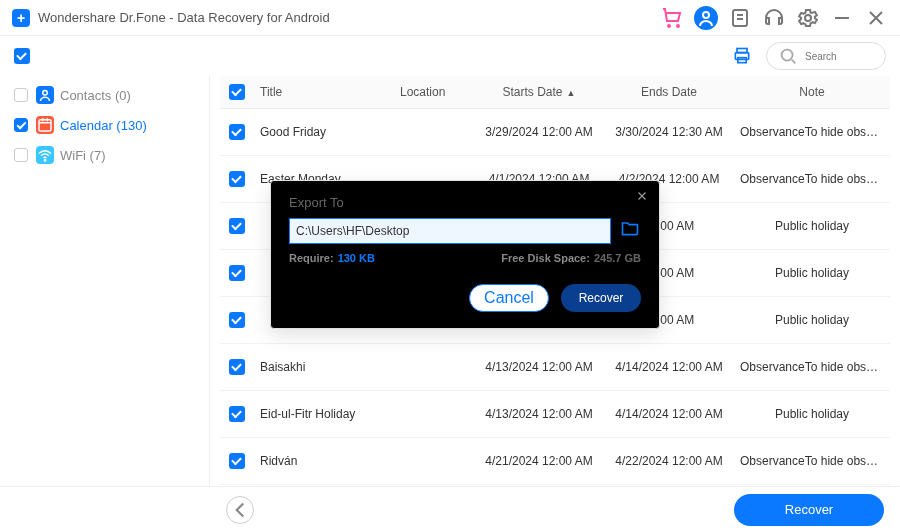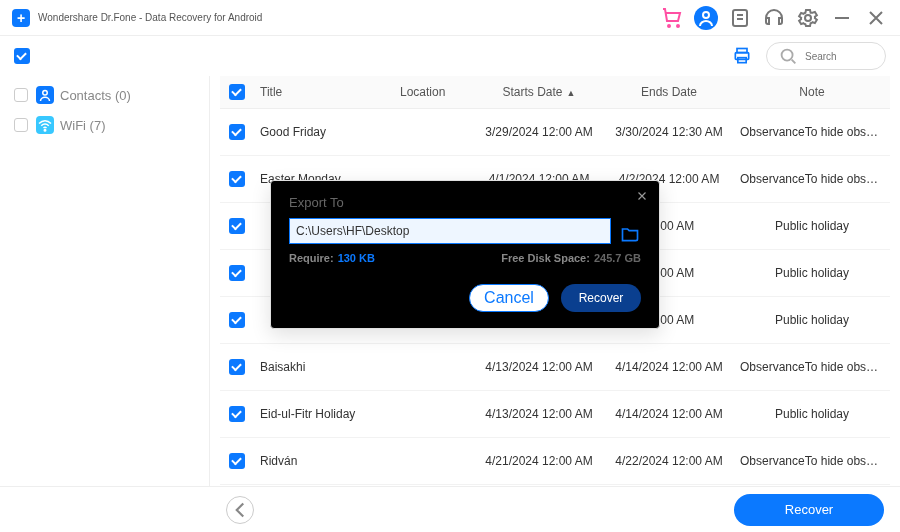--- a/index.html
+++ b/index.html
@@ -1,21 +1,21 @@
 <!DOCTYPE html>
 <html><head>
 <meta charset="utf-8">
 <style>
 * { margin: 0; padding: 0; box-sizing: border-box; font-family: -apple-system, BlinkMacSystemFont, "Segoe UI", Arial, sans-serif; }
 body { width: 900px; height: 532px; background: #fff; overflow: hidden; position: relative; font-size: 13px; color: #333; }
 
 
 .titlebar { display: flex; align-items: center; height: 36px; padding: 0 12px; border-bottom: 1px solid #eee; }
 .logo-ico { width: 18px; height: 18px; background: #0b79ff; border-radius: 4px; display: flex; align-items: center; justify-content: center; color: #fff; font-weight: bold; font-size: 14px; margin-right: 8px; }
-.titlebar .title { font-size: 10px; color: #555; }
+.titlebar .title { font-size: 13px; color: #555; }
 .titlebar .spacer { flex: 1; }
 .icon-btn { width: 24px; height: 24px; display: flex; align-items: center; justify-content: center; margin-left: 10px; cursor: pointer; color: #777; }
 .icon-btn.blue-circle { background: #0b79ff; border-radius: 50%; color: #fff; }
 
 
 .toolbar { display: flex; align-items: center; height: 40px; padding: 0 14px; }
 .sel-all { width: 16px; height: 16px; background: #0b79ff; border-radius: 3px; position: relative; margin-right: 10px; }
 .sel-all::after { content: ""; position: absolute; left: 3px; top: 4px; width: 7px; height: 4px; border: 2px solid #fff; border-top: none; border-right: none; transform: rotate(-45deg); }
 .toolbar .spacer { flex: 1; }
 .print-ico { width: 20px; height: 20px; margin-right: 14px; color: #0b79ff; cursor: pointer; }
@@ -45,21 +45,21 @@
 
 .footer { position: absolute; bottom: 0; left: 0; right: 0; height: 46px; display: flex; align-items: center; padding: 0 16px; border-top: 1px solid #eee; }
 .back-btn { width: 28px; height: 28px; border: 1px solid #ccc; border-radius: 50%; display: flex; align-items: center; justify-content: center; cursor: pointer; margin-left: 210px; }
 .footer .spacer { flex: 1; }
 .recover-btn { background: #0b79ff; color: #fff; border: none; border-radius: 20px; height: 32px; width: 150px; font-size: 13px; cursor: pointer; }
 
 
 .modal { position: absolute; left: 270px; top: 180px; width: 390px; background: #000000; border: 1px solid #e0e0e0; box-shadow: 0 6px 20px rgba(0,0,0,0.12); border-radius: 4px; padding: 14px 18px 16px; }
 .modal .close { position: absolute; right: 10px; top: 8px; cursor: pointer; color: #999; font-size: 16px; }
 .modal-title { font-size: 13px; color: #666; margin-bottom: 8px; }
-.path-row { display: flex; align-items: flex-end; gap: 8px; margin-bottom: 8px; }
+.path-row { display: flex; align-items: flex-start; gap: 8px; margin-bottom: 8px; }
 .path-input { flex: 1; height: 26px; border: 1px solid #0b79ff; padding: 0 6px; font-size: 12px; color: #333; background:#eef6ff; }
 .folder-btn { width: 22px; height: 20px; cursor: pointer; color: #0b79ff; }
 .info-row { display: flex; justify-content: space-between; font-size: 11px; color: #888; margin-bottom: 20px; font-weight: bold; }
 .info-row .val { color: #0b79ff; margin-left: 4px; }
 .info-row .val2 { color: #666; margin-left: 4px; }
 .modal-btns { display: flex; justify-content: flex-end; gap: 12px; }
 .btn-cancel { border: 1px solid #0b79ff; background: #fff; color: #0b79ff; border-radius: 16px; height: 28px; width: 80px; font-size: 16px; cursor: pointer; }
 .btn-recover { border: none; background: #0a3f8f; color: #fff; border-radius: 16px; height: 28px; width: 80px; font-size: 12px; cursor: pointer; }
 
 svg { width: 100%; height: 100%; }
@@ -137,20 +137,30 @@
   <div class="sidebar">
     <div class="sb-item">
       <div class="chk"></div>
       <div class="sb-ico" style="background:#0b79ff">
         <svg viewBox="0 0 24 24" fill="none" stroke="#fff" stroke-width="2">
             <circle cx="12" cy="9" r="3"></circle>
             <path d="M6 20c0-3 3-5 6-5s6 2 6 5"></path>
           </svg>
       </div>
       <span class="lbl" style="color:#888">Contacts (0)</span>
+    </div>
+    <div class="sb-item">
+      <div class="chk on"></div>
+      <div class="sb-ico" style="background:#ff5a3c">
+        <svg viewBox="0 0 24 24" fill="none" stroke="#fff" stroke-width="2">
+            <rect x="4" y="5" width="16" height="15" rx="2"></rect>
+            <path d="M4 9h16M9 3v4M15 3v4"></path>
+          </svg>
+      </div>
+      <span class="lbl" style="color:#0b79ff">Calendar (130)</span>
     </div>
     <div class="sb-item">
       <div class="chk"></div>
       <div class="sb-ico" style="background:#38c8ff">
         <svg viewBox="0 0 24 24" fill="none" stroke="#fff" stroke-width="2">
             <path d="M4 10c5-5 11-5 16 0M7 13c3-3 7-3 10 0M10 16c1.3-1.3 2.7-1.3 4 0"></path>
             <circle cx="12" cy="19" r="1" fill="#fff"></circle>
           </svg>
       </div>
       <span class="lbl" style="color:#888">WiFi (7)</span>

